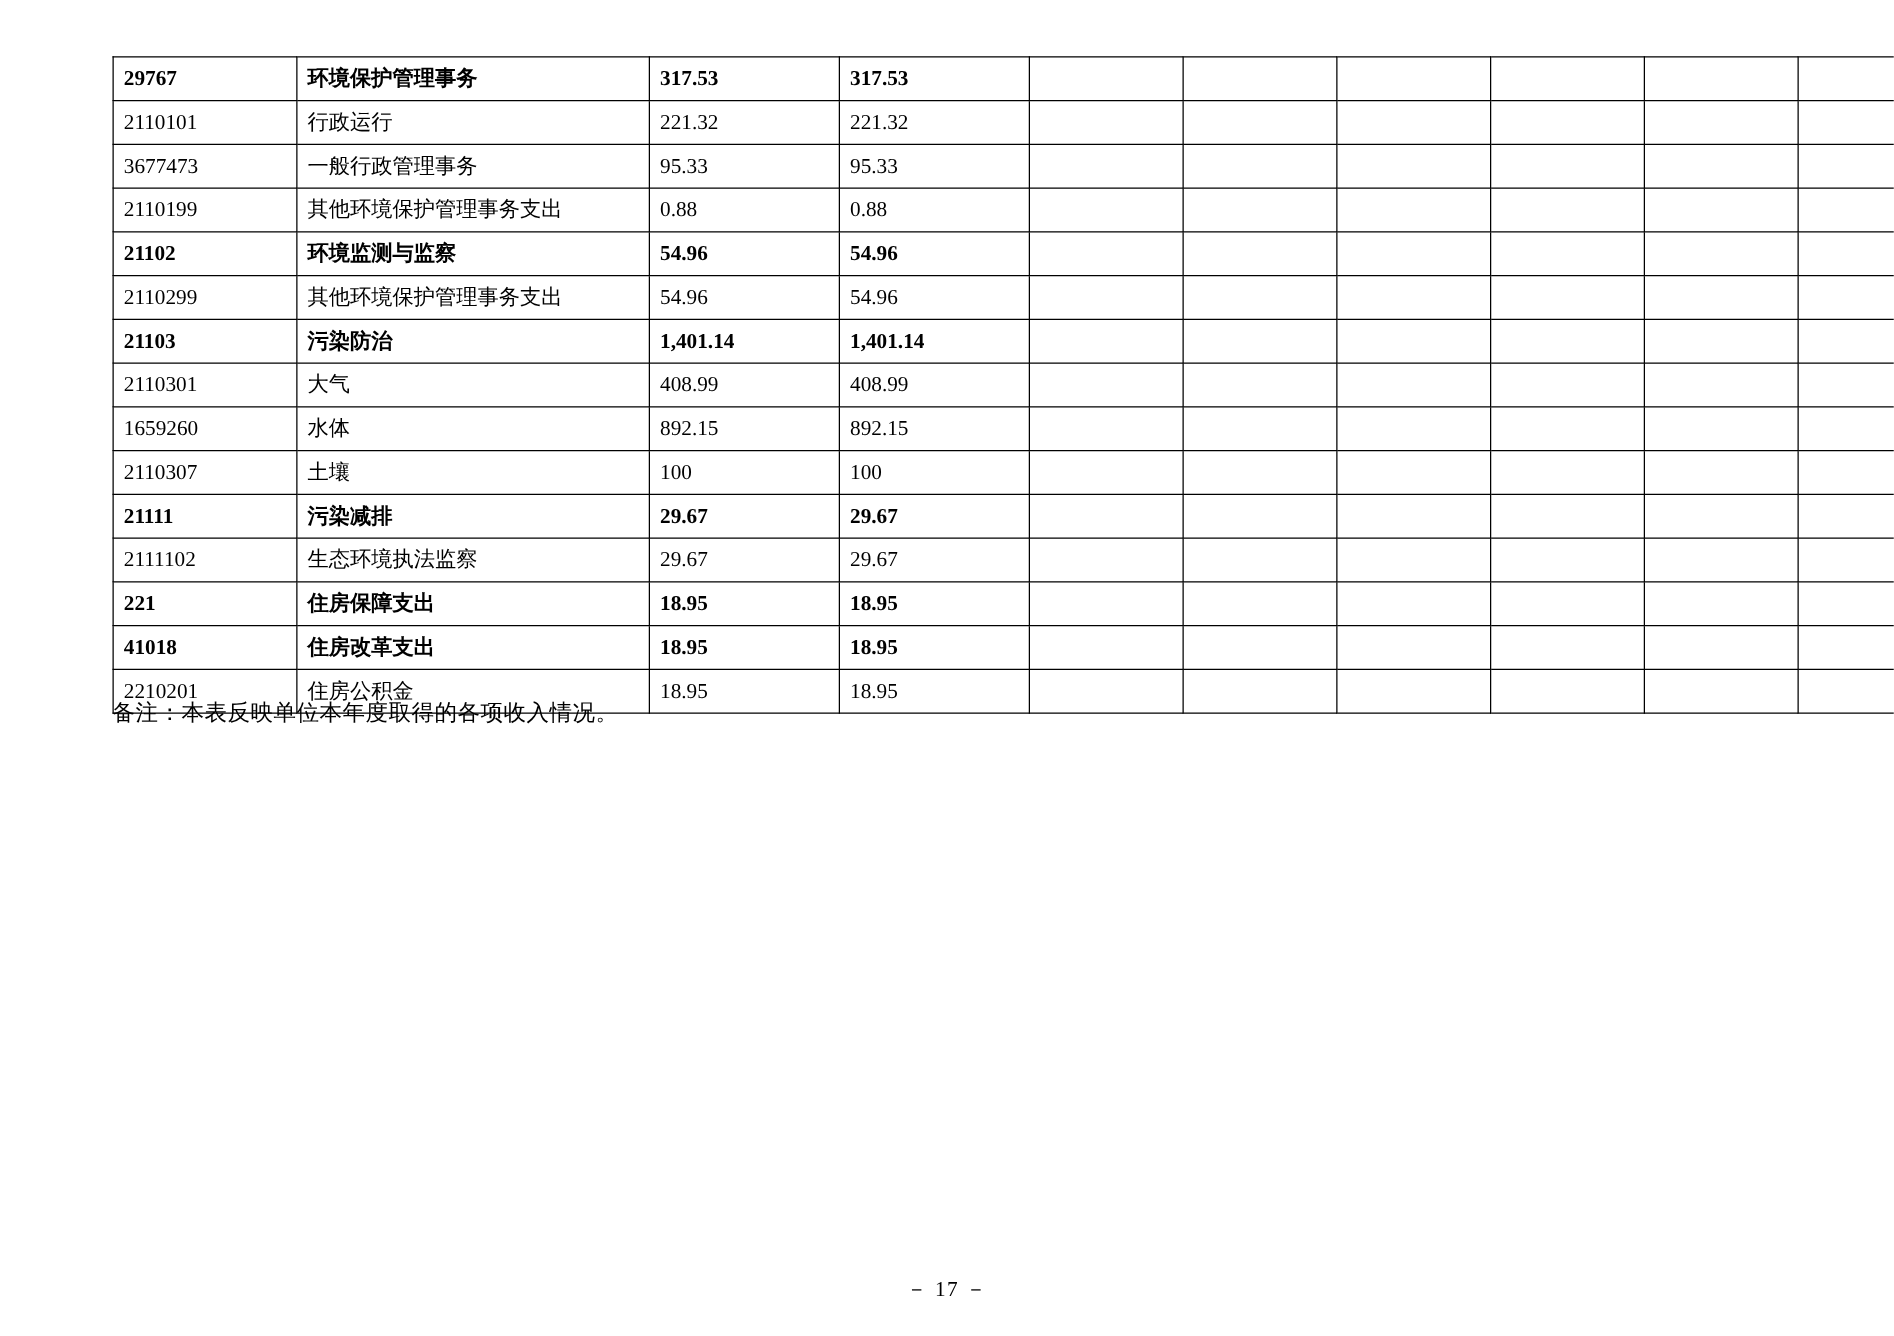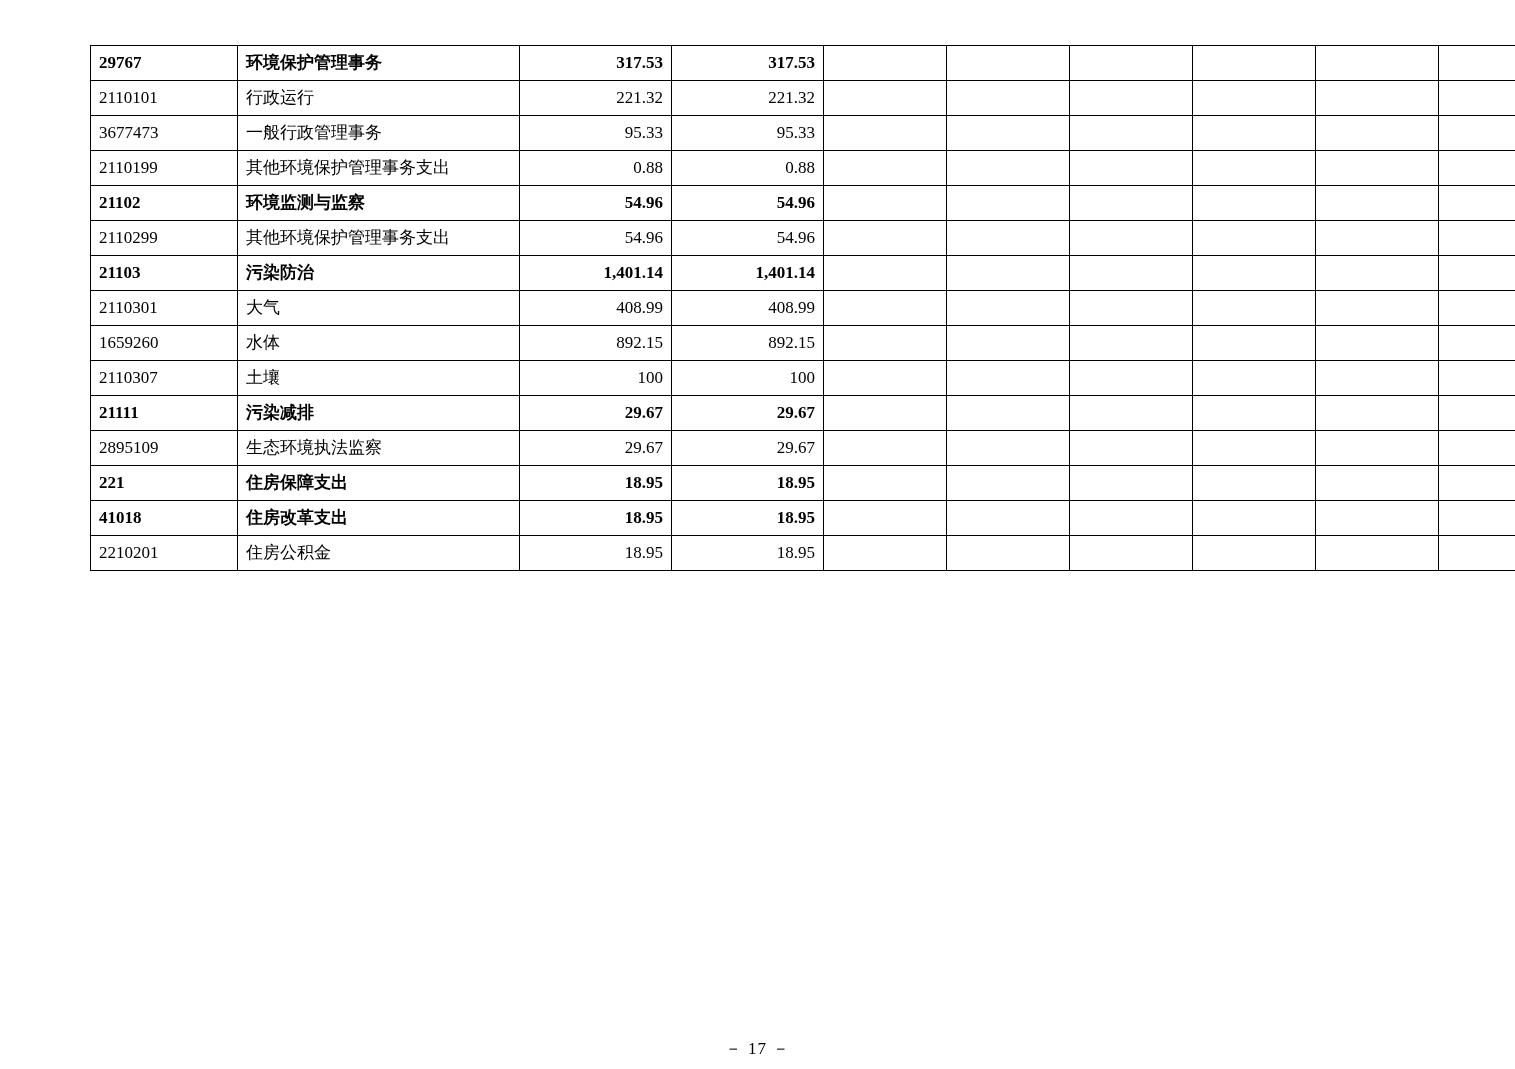--- a/index.html
+++ b/index.html
@@ -35,39 +35,38 @@
     height: 34px;
     padding: 0 8px;
     font-size: 17px;
     line-height: 1.1;
     vertical-align: middle;
     white-space: nowrap;
     overflow: hidden;
   }
   .col-code   { width: 130px; text-align: left; }
   .col-name   { width: 265px; text-align: left; }
-  .col-num    { width: 135px; text-align: right; }
+  .col-num    { width: 135px; text-align: left; }
   .col-blank  { width: 106px; }
   .bold td { font-weight: bold; }
   .note {
     position: absolute;
     left: 90px;
     top: 558px;
     font-size: 18px;
     letter-spacing: 0.4px;
   }
   .page-number {
     position: absolute;
     left: 0;
     top: 1020px;
     width: 1515px;
     text-align: center;
     font-size: 17px;
     letter-spacing: 1px;
-    margin-top: 17px;
   }
 </style>
 </head>
 <body>
 
 <div class="page">
 
   <table class="budget-table">
     <tbody>
         <tr class="bold">
@@ -196,21 +195,21 @@
           <td class="col-num">29.67</td>
           <td class="col-num">29.67</td>
           <td class="col-blank"></td>
           <td class="col-blank"></td>
           <td class="col-blank"></td>
           <td class="col-blank"></td>
           <td class="col-blank"></td>
           <td class="col-blank"></td>
         </tr>
         <tr>
-          <td class="col-code">2895109</td>
+          <td class="col-code">2111102</td>
           <td class="col-name">生态环境执法监察</td>
           <td class="col-num">29.67</td>
           <td class="col-num">29.67</td>
           <td class="col-blank"></td>
           <td class="col-blank"></td>
           <td class="col-blank"></td>
           <td class="col-blank"></td>
           <td class="col-blank"></td>
           <td class="col-blank"></td>
         </tr>
@@ -246,16 +245,17 @@
           <td class="col-blank"></td>
           <td class="col-blank"></td>
           <td class="col-blank"></td>
           <td class="col-blank"></td>
           <td class="col-blank"></td>
           <td class="col-blank"></td>
         </tr>
       </tbody>
   </table>
 
+  <div class="note">备注：本表反映单位本年度取得的各项收入情况。</div>
 
   <div class="page-number">－ 17 －</div>
 
 </div>
 
 </body></html>

